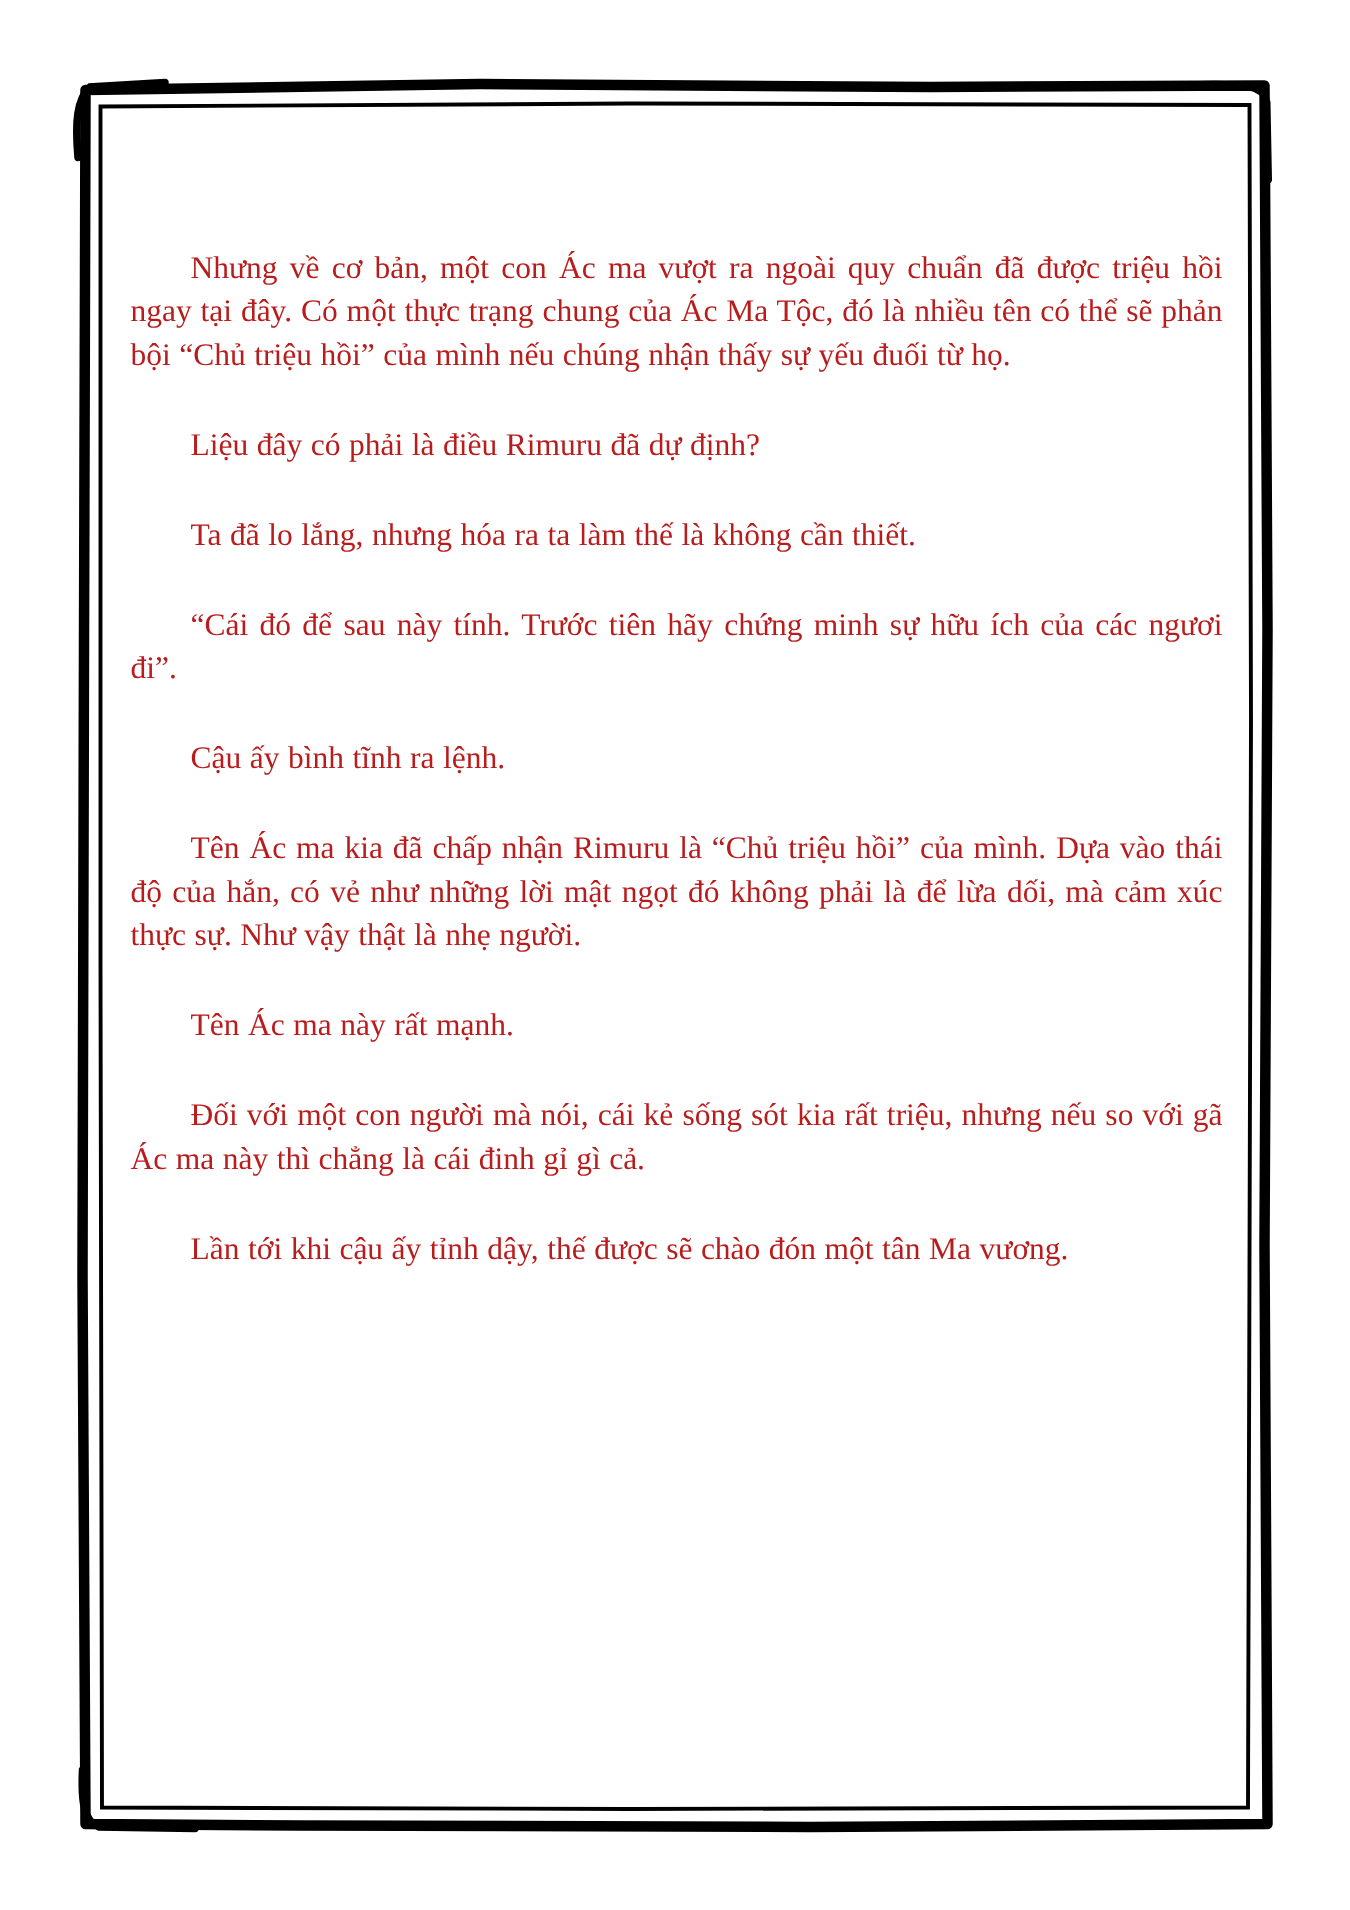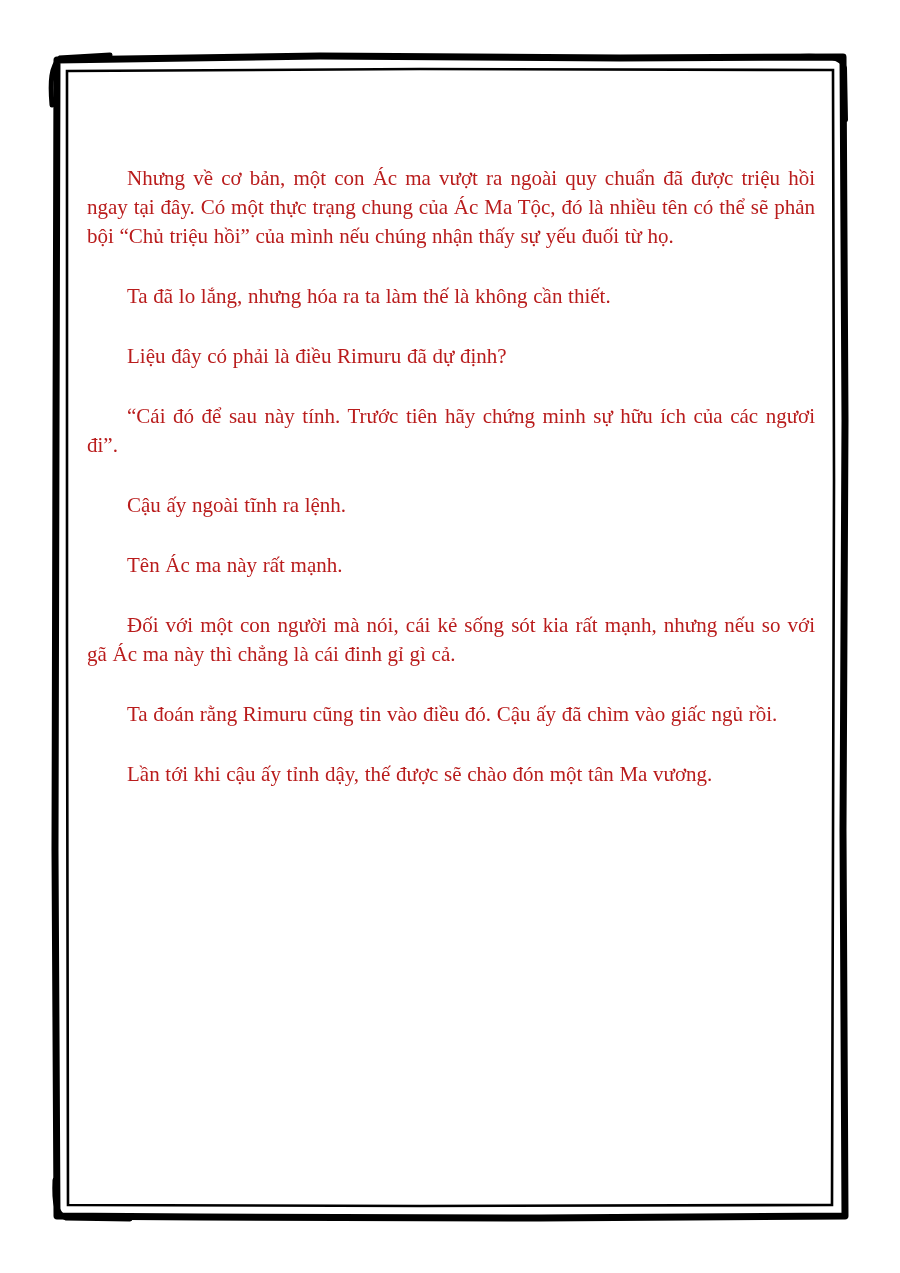--- a/index.html
+++ b/index.html
@@ -48,21 +48,21 @@
 
   <path d="M 67 71 L 420 69 L 833 70 L 834 480 L 832 1205 L 420 1206 L 68 1205 L 67 640 Z" fill="none" stroke="#000000" stroke-width="2.6" stroke-linejoin="miter" stroke-linecap="square"></path>
 
   <path d="M 52 105 C 50 82 51 66 60 58 L 110 55" fill="none" stroke="#000000" stroke-width="5" stroke-linecap="round"></path>
   <path d="M 55 1180 C 54 1202 56 1214 66 1218 L 130 1219" fill="none" stroke="#000000" stroke-width="5" stroke-linecap="round"></path>
   <path d="M 800 56 C 828 55 842 58 845 68 L 846 120" fill="none" stroke="#000000" stroke-width="4" stroke-linecap="round"></path>
 </svg>
 
 <main class="text-column">
   <p>Nhưng về cơ bản, một con Ác ma vượt ra ngoài quy chuẩn đã được triệu hồi ngay tại đây. Có một thực trạng chung của Ác Ma Tộc, đó là nhiều tên có thể sẽ phản bội “Chủ triệu hồi” của mình nếu chúng nhận thấy sự yếu đuối từ họ.</p>
+  <p>Liệu đây có phải là điều Rimuru đã dự định?</p>
   <p>Ta đã lo lắng, nhưng hóa ra ta làm thế là không cần thiết.</p>
-  <p>Liệu đây có phải là điều Rimuru đã dự định?</p>
   <p>“Cái đó để sau này tính. Trước tiên hãy chứng minh sự hữu ích của các ngươi đi”.</p>
-  <p>Cậu ấy ngoài tĩnh ra lệnh.</p>
+  <p>Cậu ấy bình tĩnh ra lệnh.</p>
+  <p>Tên Ác ma kia đã chấp nhận Rimuru là “Chủ triệu hồi” của mình. Dựa vào thái độ của hắn, có vẻ như những lời mật ngọt đó không phải là để lừa dối, mà cảm xúc thực sự. Như vậy thật là nhẹ người.</p>
   <p>Tên Ác ma này rất mạnh.</p>
-  <p>Đối với một con người mà nói, cái kẻ sống sót kia rất mạnh, nhưng nếu so với gã Ác ma này thì chẳng là cái đinh gỉ gì cả.</p>
-  <p>Ta đoán rằng Rimuru cũng tin vào điều đó. Cậu ấy đã chìm vào giấc ngủ rồi.</p>
+  <p>Đối với một con người mà nói, cái kẻ sống sót kia rất triệu, nhưng nếu so với gã Ác ma này thì chẳng là cái đinh gỉ gì cả.</p>
   <p>Lần tới khi cậu ấy tỉnh dậy, thế được sẽ chào đón một tân Ma vương.</p>
 </main>
 
 </body></html>

